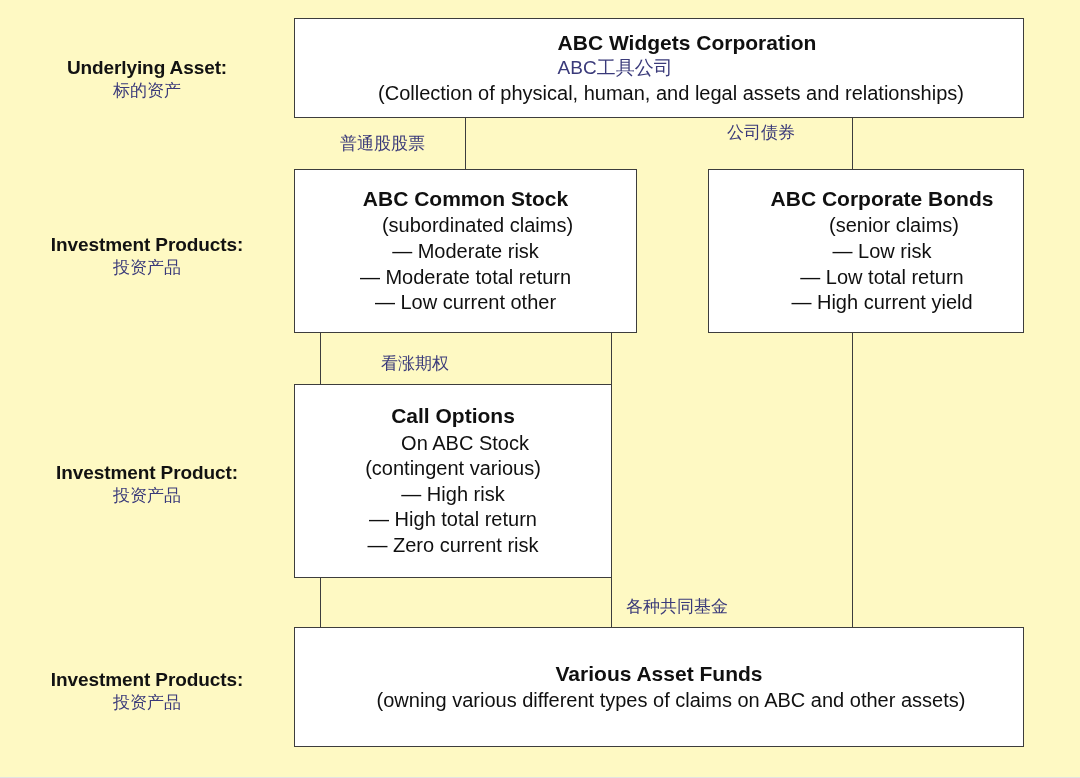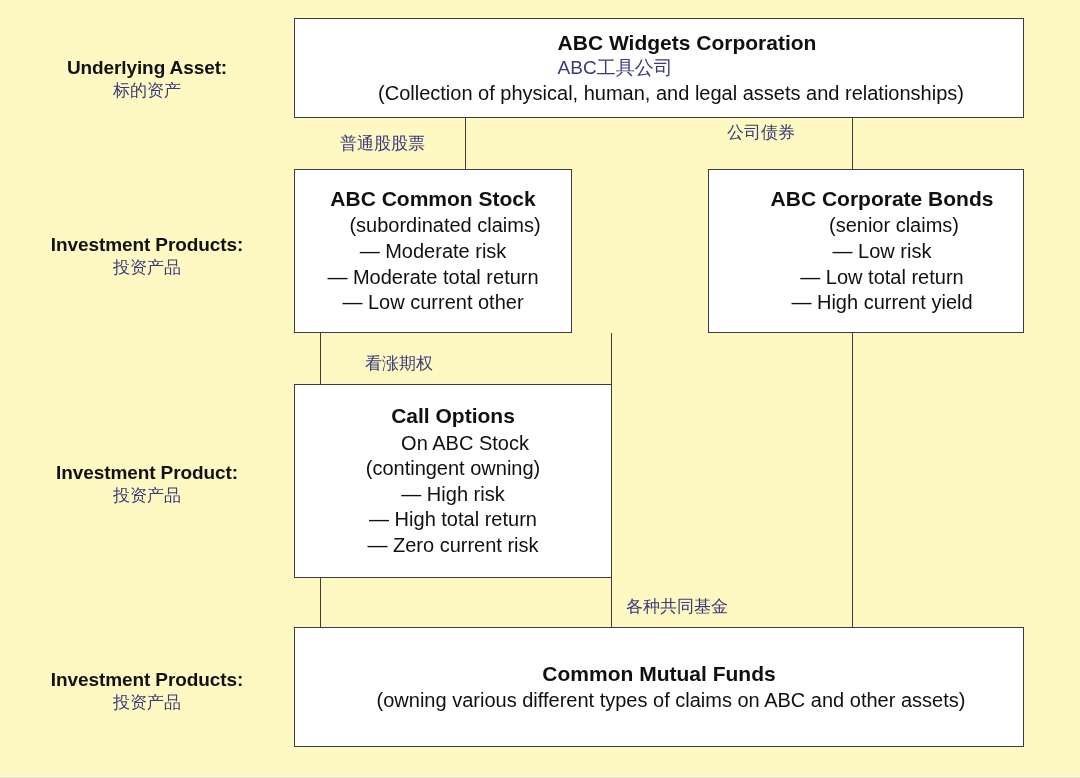--- a/index.html
+++ b/index.html
@@ -140,56 +140,56 @@
   <div class="vline" style="left:611px; top:333px; height:294px;"></div>
 
   <div class="vline" style="left:852px; top:333px; height:294px;"></div>
 
   <div class="vline" style="left:320px; top:578px; height:49px;"></div>
 
   <div class="conn-label" style="left:340px; top:135px;">普通股股票</div>
 
   <div class="conn-label" style="left:727px; top:124px;">公司债券</div>
 
-  <div class="conn-label" style="left:365px; top:355px;">看涨期权</div>
+  <div class="conn-label" style="left:381px; top:355px;">看涨期权</div>
 
   <div class="conn-label" style="left:626px; top:598px;">各种共同基金</div>
 
   <div class="box" style="left:294px; top:18px; width:730px; height:100px;">
     <div class="title-row">
       <span class="title">ABC Widgets Corporation</span>
       <span class="title title-zh">ABC工具公司</span>
     </div>
     <div class="line sub">(Collection of physical, human, and legal assets and relationships)</div>
   </div>
 
-  <div class="box" style="left:294px; top:169px; width:278px; height:164px;">
+  <div class="box" style="left:294px; top:169px; width:343px; height:164px;">
     <div class="title">ABC Common Stock</div>
     <div class="line sub">(subordinated claims)</div>
     <div class="line">— Moderate risk</div>
     <div class="line">— Moderate total return</div>
     <div class="line">— Low current other</div>
   </div>
 
   <div class="box" style="left:708px; top:169px; width:316px; height:164px;padding-left:40px;">
     <div class="title">ABC Corporate Bonds</div>
     <div class="line sub">(senior claims)</div>
     <div class="line">— Low risk</div>
     <div class="line">— Low total return</div>
     <div class="line">— High current yield</div>
   </div>
 
   <div class="box" style="left:294px; top:384px; width:318px; height:194px;">
     <div class="title">Call Options</div>
     <div class="line sub">On ABC Stock</div>
-    <div class="line">(contingent owning)</div>
+    <div class="line">(contingent various)</div>
     <div class="line">— High risk</div>
     <div class="line">— High total return</div>
     <div class="line">— Zero current risk</div>
   </div>
 
   <div class="box" style="left:294px; top:627px; width:730px; height:120px;">
-    <div class="title">Common Mutual Funds</div>
+    <div class="title">Various Asset Funds</div>
     <div class="line sub">(owning various different types of claims on ABC and other assets)</div>
   </div>
 
   <div class="page-bottom-rule"></div>
 </div>
 
 </body></html>

